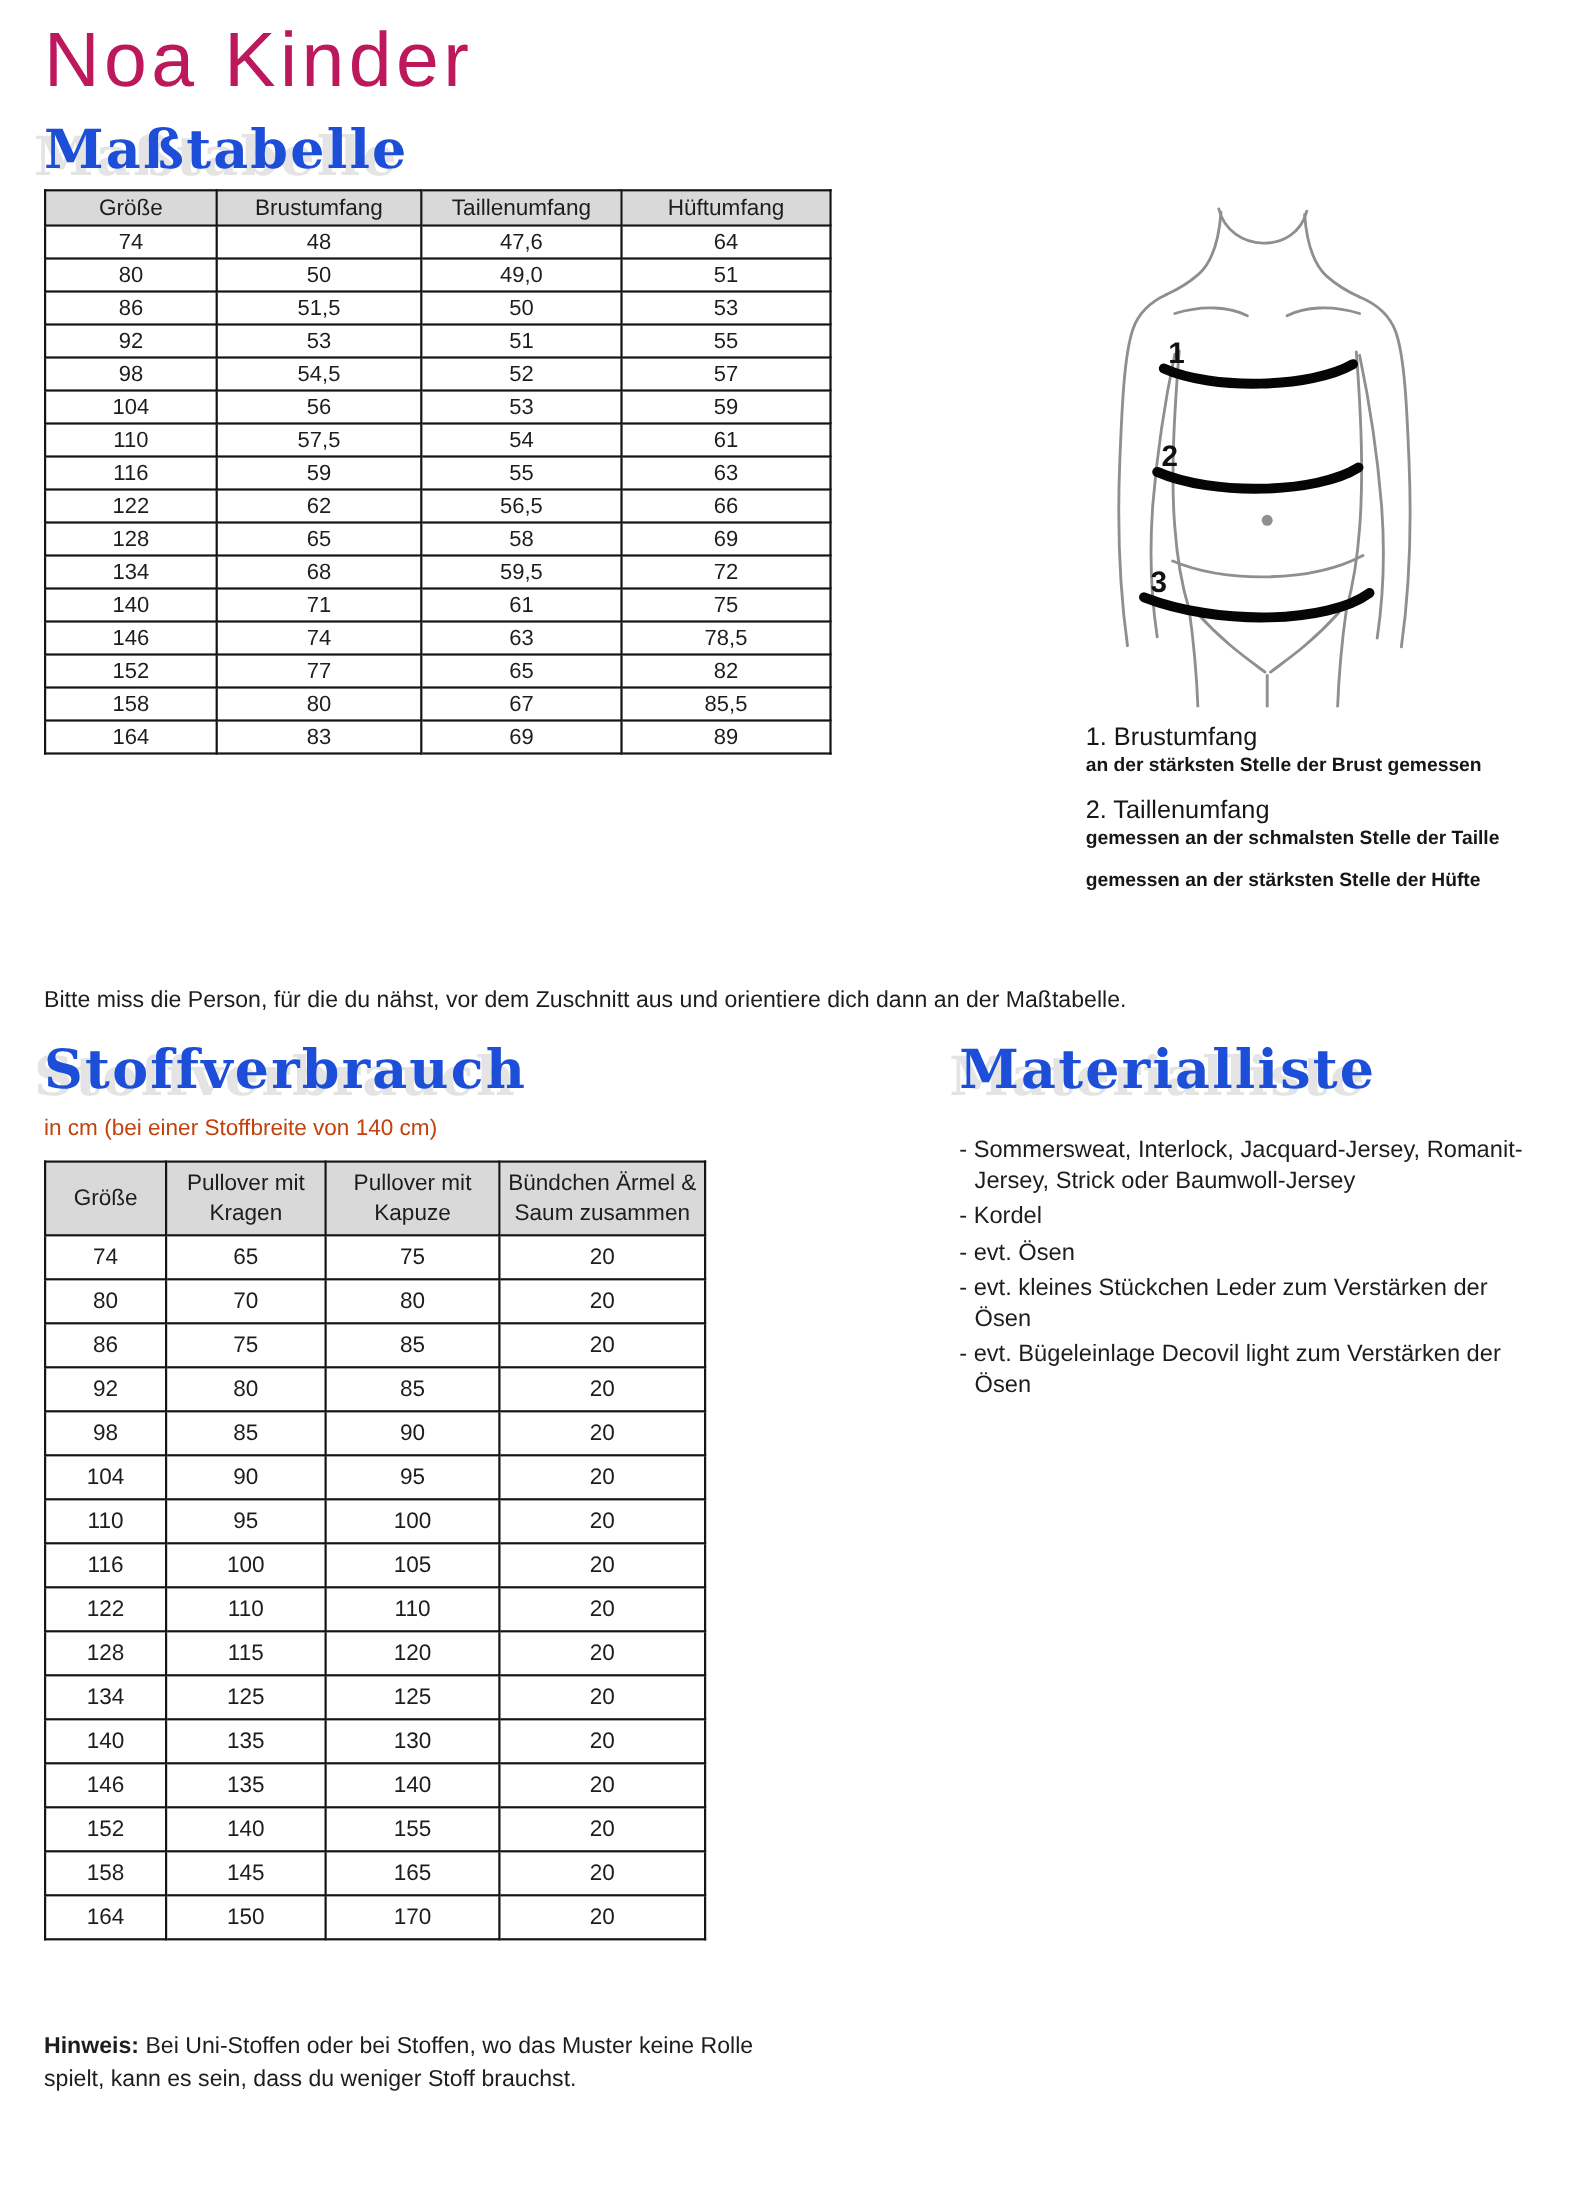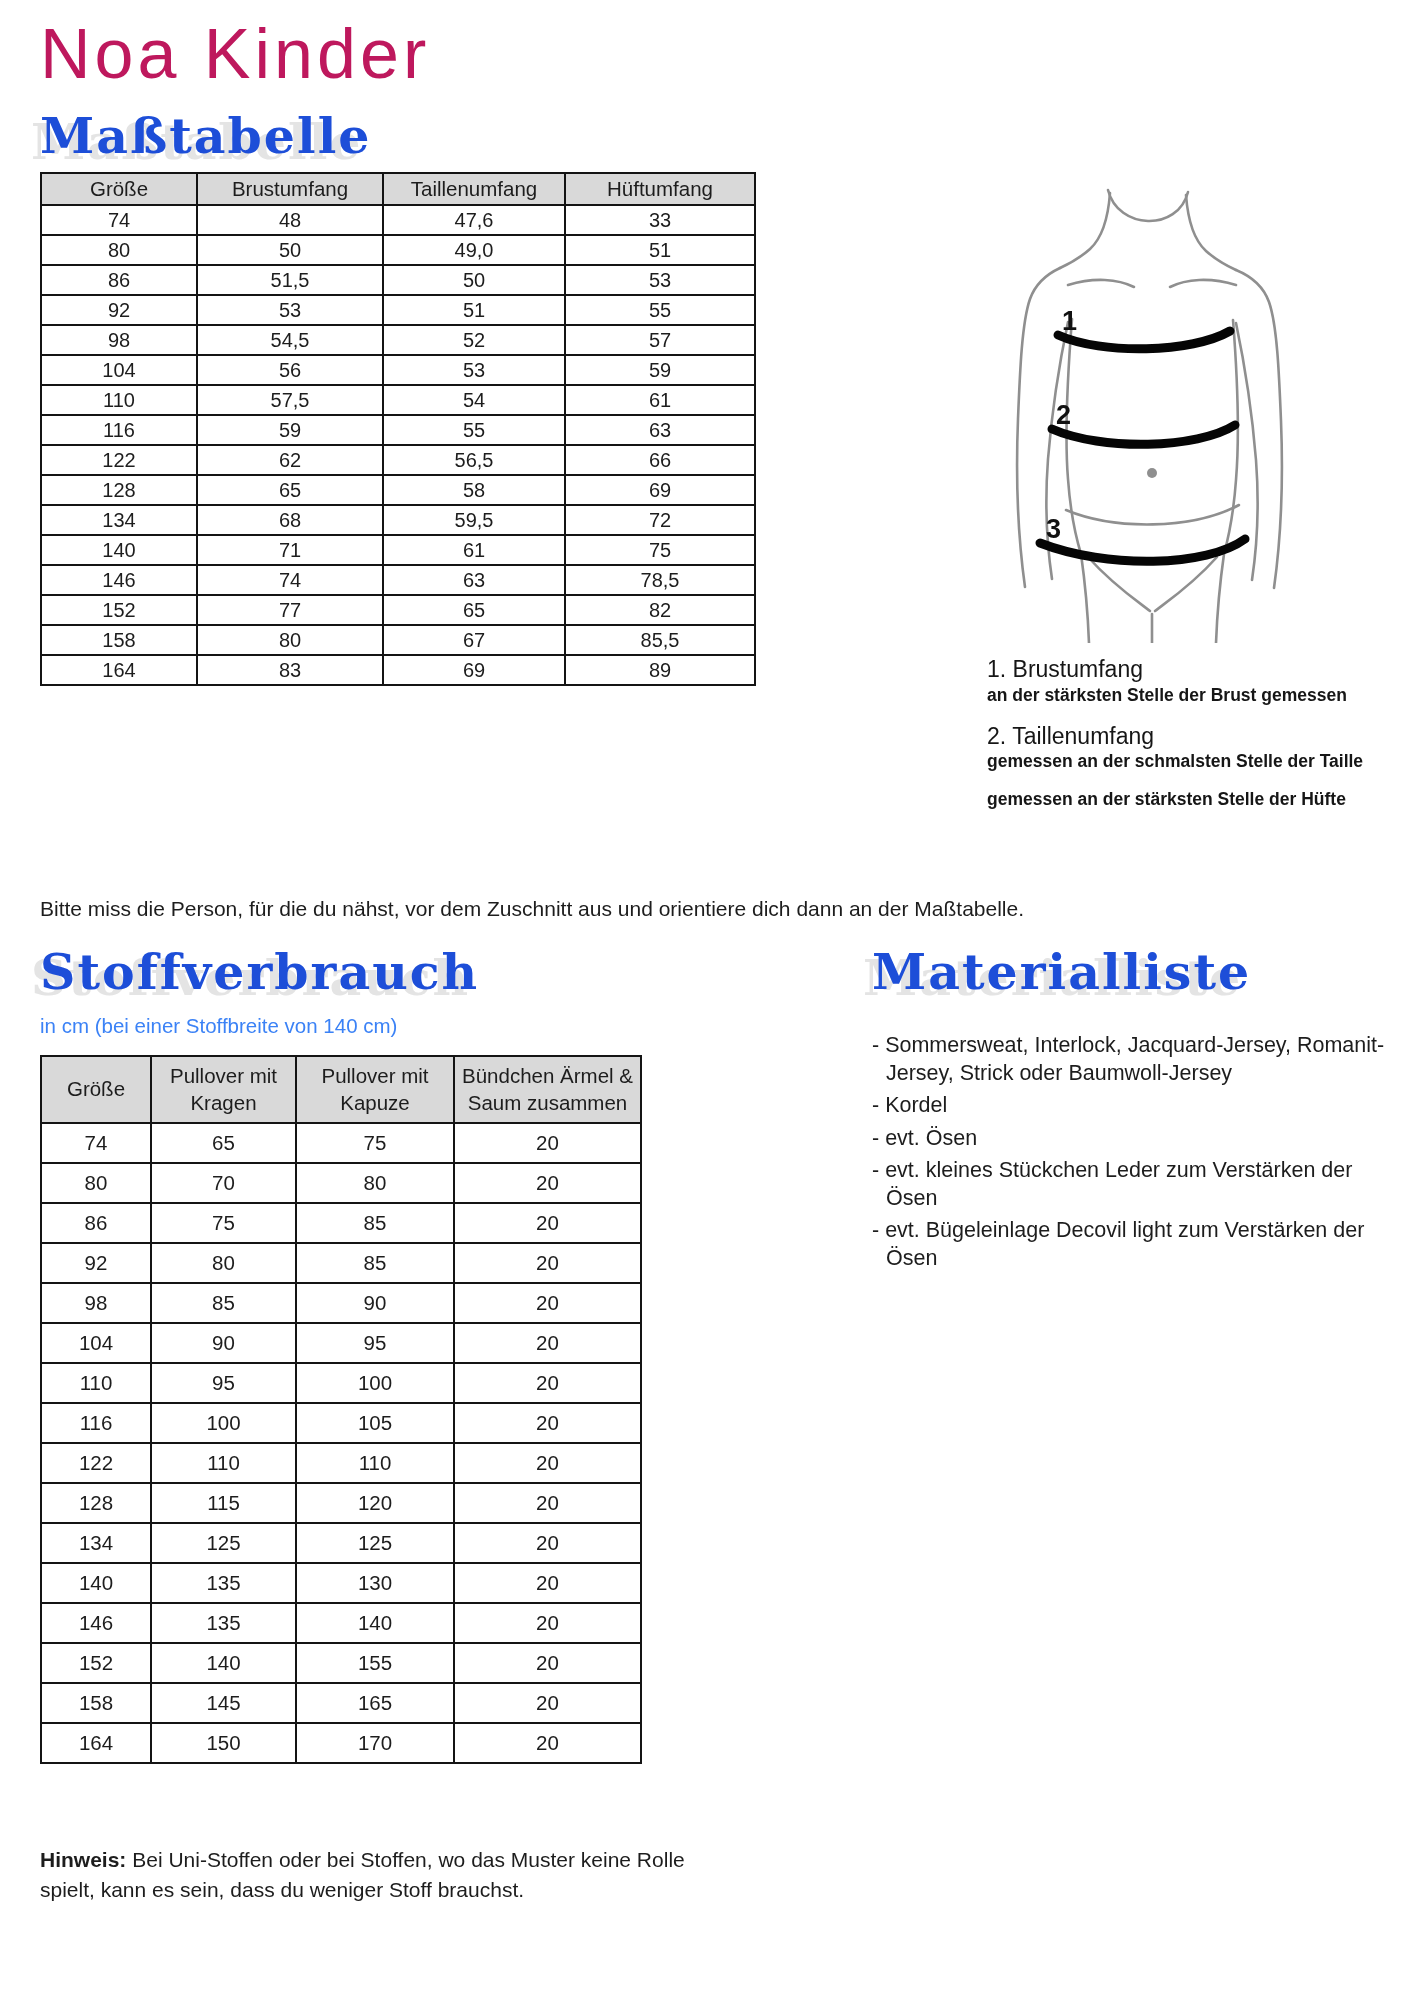--- a/index.html
+++ b/index.html
@@ -33,21 +33,21 @@
     text-shadow:-9px 6px 0 #e4e4e4;
     white-space:nowrap;
   }
   #h-masstabelle{left:40px; top:112px;}
   #h-stoffverbrauch{left:40px; top:948px;}
   #h-materialliste{left:872px; top:948px;}
   .sub-title{
     position:absolute;
     left:40px; top:1014px;
     font-size:20.5px;
-    color:#3b82f6;
+    color:#c2410c;
   }
   
   table.meas{
     position:absolute;
     border-collapse:collapse;
     table-layout:fixed;
     background:#fff;
   }
   table.meas th, table.meas td{
     border:2px solid #141414;
@@ -142,21 +142,21 @@
           <th>Brustumfang</th>
           <th>Taillenumfang</th>
           <th>Hüftumfang</th>
         </tr>
     </thead>
     <tbody id="mt-body">
         <tr>
           <td>74</td>
           <td>48</td>
           <td>47,6</td>
-          <td>33</td>
+          <td>64</td>
         </tr>
         <tr>
           <td>80</td>
           <td>50</td>
           <td>49,0</td>
           <td>51</td>
         </tr>
         <tr>
           <td>86</td>
           <td>51,5</td>

